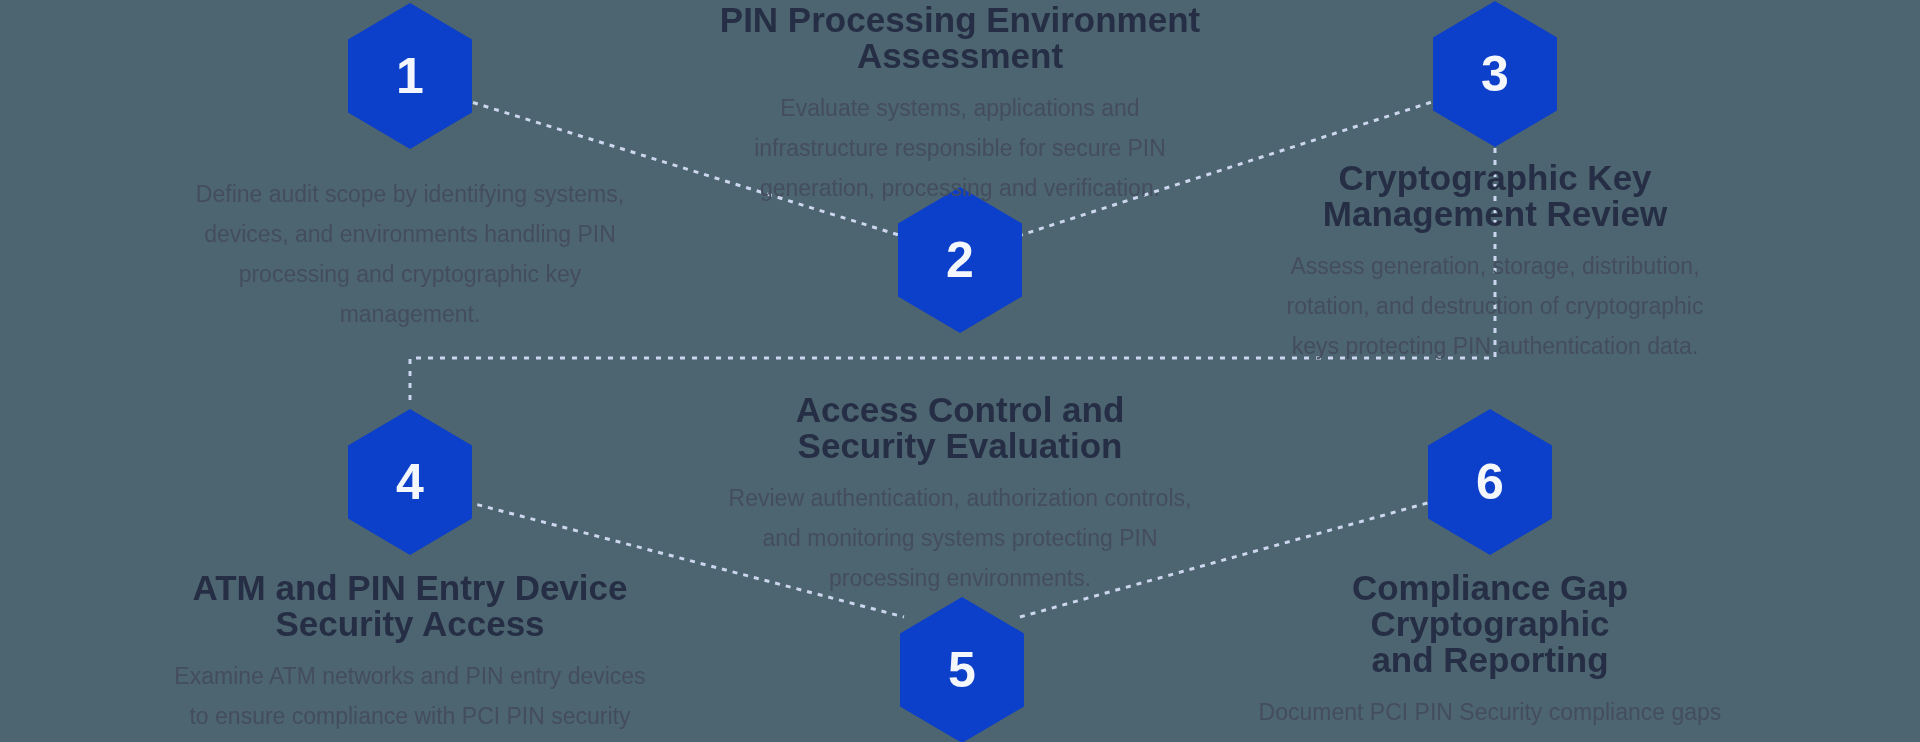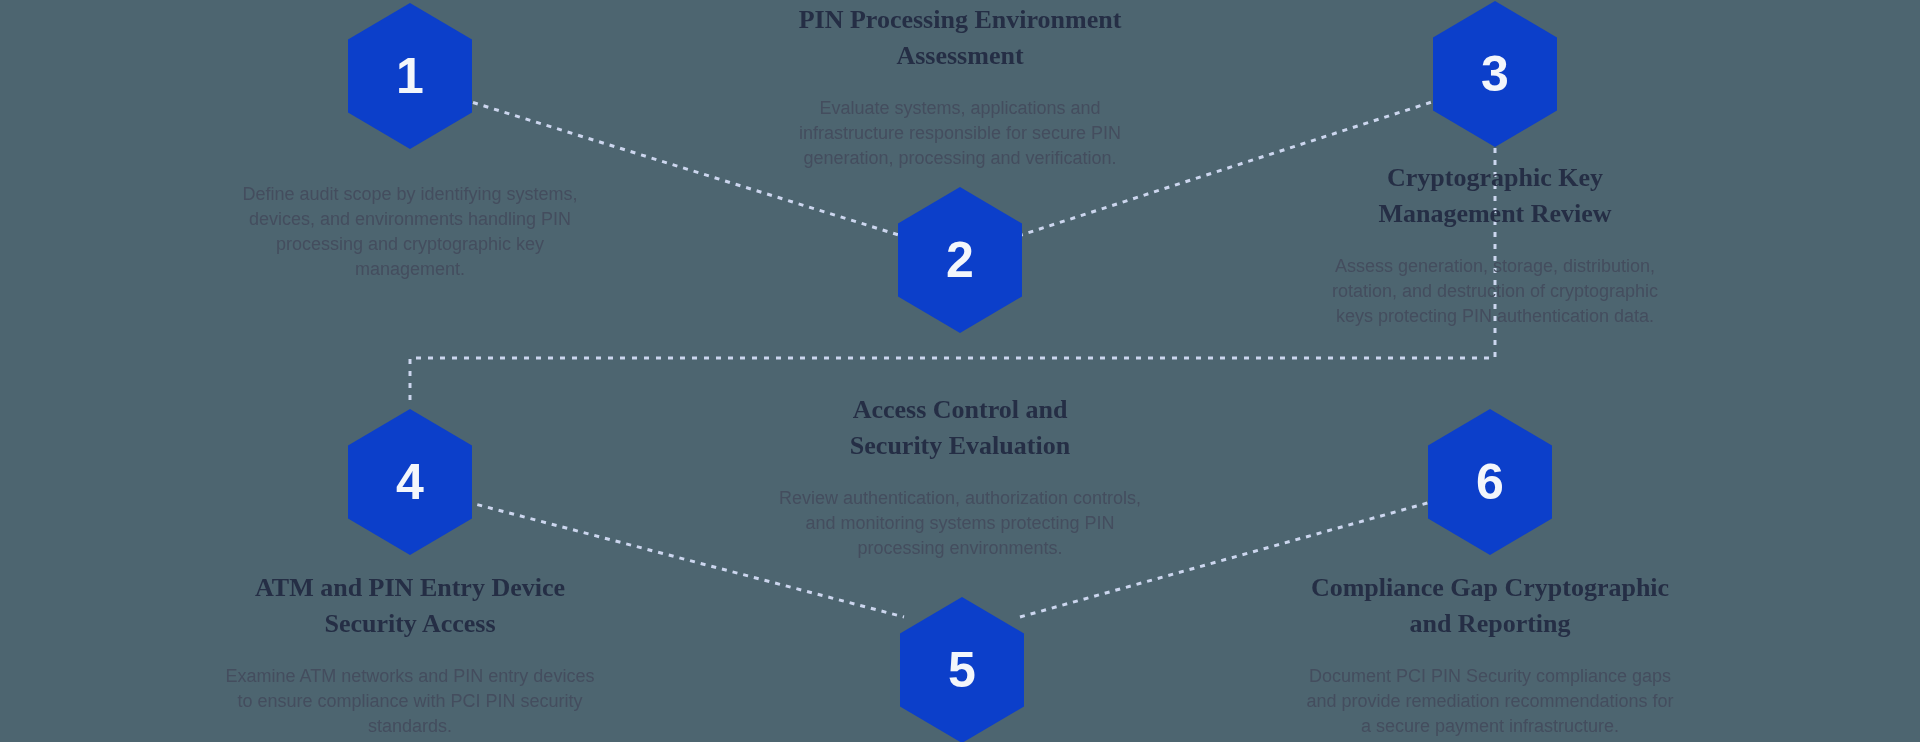--- a/index.html
+++ b/index.html
@@ -36,32 +36,31 @@
     font-weight: 700;
     line-height: 1;
   }
   .step-text {
     position: absolute;
     width: 520px;
     text-align: center;
   }
   .step-title {
     color: #252e45;
-    font-size: 26px;
+    font-size: 35px;
     font-weight: 700;
     line-height: 36px;
     white-space: pre-line;
-    font-family: Liberation Serif, serif;
   }
   .step-desc {
-    margin-top: 22px;
+    margin-top: 14px;
     color: #444d5e;
-    font-size: 18px;
+    font-size: 23px;
     font-weight: 400;
-    line-height: 25px;
+    line-height: 40px;
     white-space: pre-line;
   }
   
   .hex-1 { left: 348px;  top: 3px;   }
   .hex-2 { left: 898px;  top: 187px; }
   .hex-3 { left: 1433px; top: 1px;   }
   .hex-4 { left: 348px;  top: 409px; }
   .hex-5 { left: 900px;  top: 597px; }
   .hex-6 { left: 1428px; top: 409px; }
   

